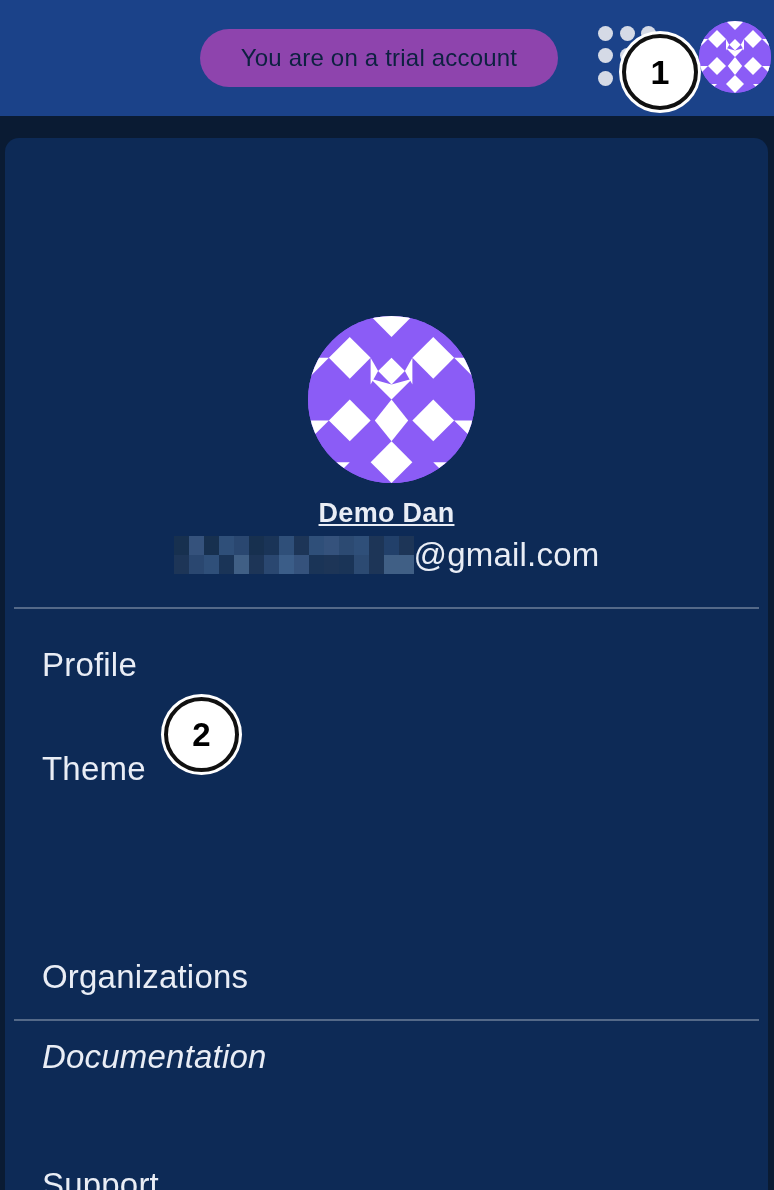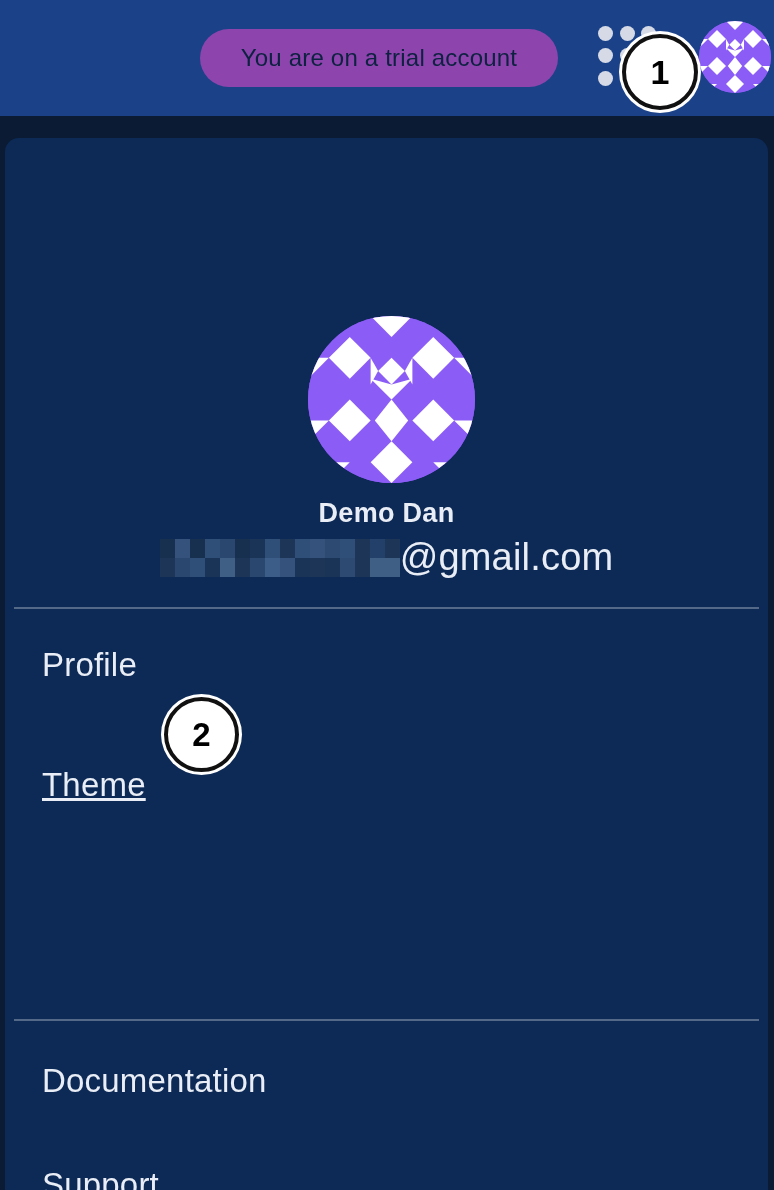--- a/index.html
+++ b/index.html
@@ -143,20 +143,21 @@
   .profile-name {
     position: absolute;
     left: 0;
     top: 360px;
     width: 763px;
     text-align: center;
     color: #e9edf5;
     font-size: 27px;
     font-weight: bold;
     letter-spacing: 0.3px;
+    text-decoration: underline;
   }
 
   .profile-email-row {
     position: absolute;
     left: 0;
     top: 398px;
     width: 763px;
     display: flex;
     align-items: center;
     justify-content: center;
@@ -164,21 +165,21 @@
   .email-redaction {
     width: 240px;
     height: 38px;
     display: grid;
     grid-template-columns: repeat(16, 1fr);
     grid-template-rows: repeat(2, 1fr);
   }
   .email-redaction i { display: block; }
   .email-domain {
     color: #e9edf5;
-    font-size: 38px;
+    font-size: 33px;
     letter-spacing: 0.2px;
     margin-left: 0px;
   }
 
   .divider {
     position: absolute;
     left: 9px;
     width: 745px;
     height: 2px;
     background: #8f9cb3;
@@ -343,25 +344,26 @@
           <i style="background: rgb(29, 53, 87);"></i>
           <i style="background: rgb(64, 95, 133);"></i>
           <i style="background: rgb(64, 95, 133);"></i>
         </span>
       <span class="email-domain">@gmail.com</span>
     </div>
 
     <div class="divider d1"></div>
 
     <div class="menu-item" style="top:508px;">Profile</div>
-    <div class="menu-item" style="top:628px;text-decoration:underline;">Theme</div>
+    <div class="menu-item" style="top:612px;">Theme</div>
+    <div class="menu-item" style="top:820px;">Organizations</div>
 
     <div class="divider d2"></div>
 
-    <div class="menu-item" style="top:924px;">Documentation</div>
+    <div class="menu-item" style="top:900px;font-style:italic;">Documentation</div>
     <div class="menu-item" style="top:1028px;">Support</div>
 
   </div>
 
   <div class="marker marker-1">1</div>
   <div class="marker marker-2">2</div>
 
 </div>
 
 </body></html>

